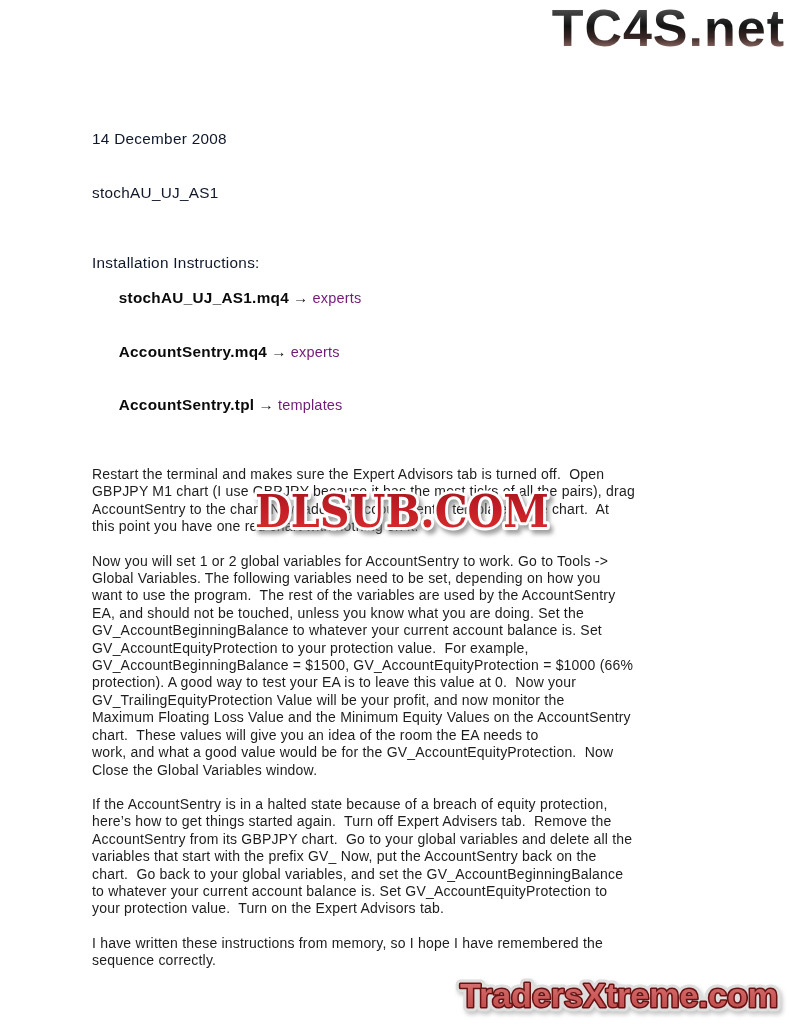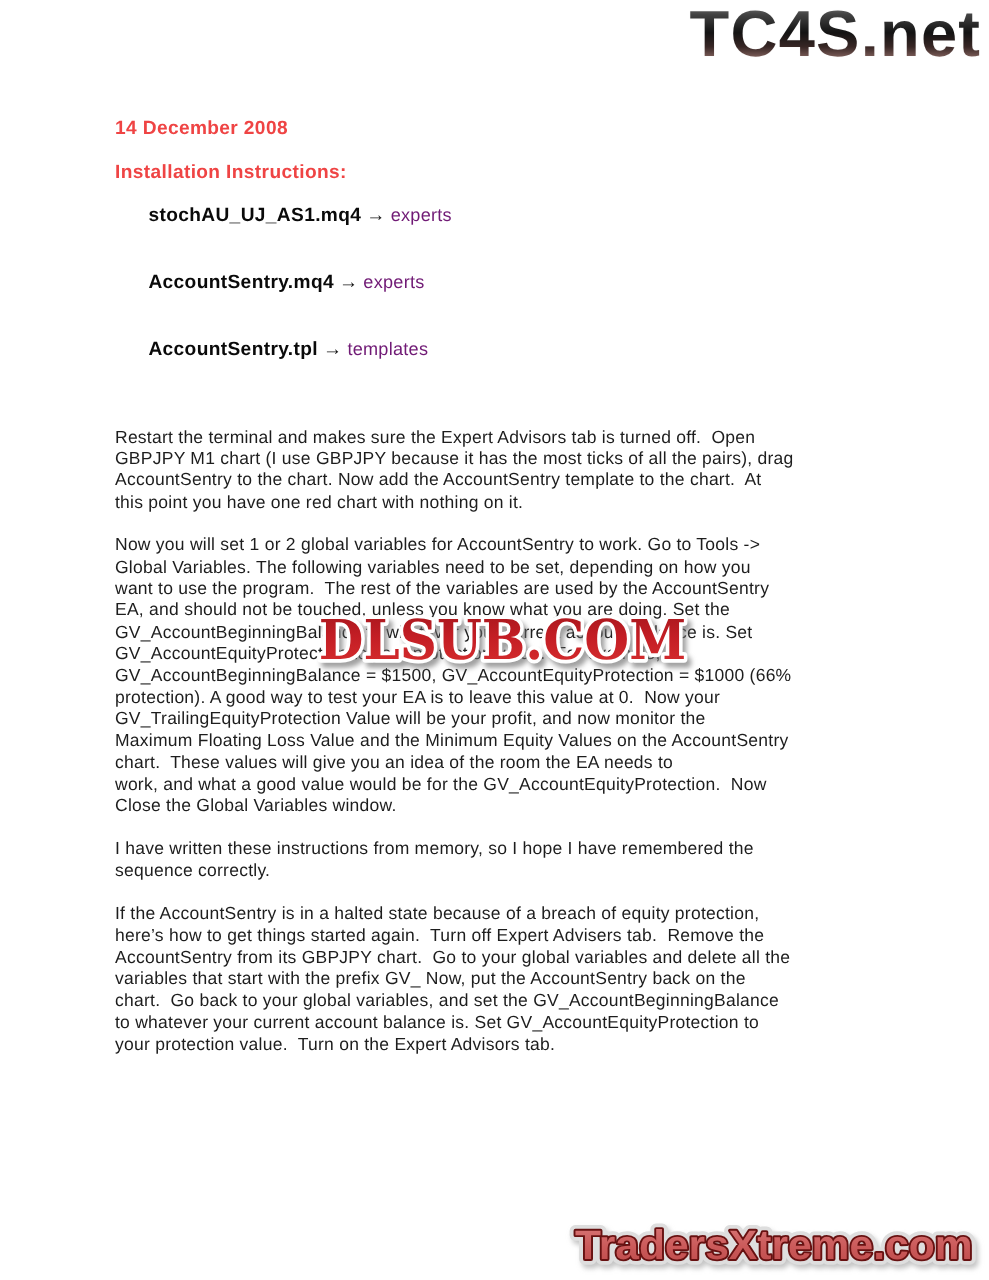--- a/index.html
+++ b/index.html
@@ -23,23 +23,24 @@
     text-shadow:0 0 1px rgba(0,0,0,0.08);
   }
 
   
   .content{
     position:absolute;left:92px;top:94px;width:616px;
     color:#1d1d1d;
     font-size:14px;line-height:17.4px;letter-spacing:0.2px;
   }
   .hline{
-    font-weight:bold;color:#ef4444;
+    font-weight:normal;color:#0f172a;
     font-size:15.3px;line-height:17.5px;letter-spacing:0.3px;
     white-space:pre-wrap;
+    margin-top:36px;
   }
   .spacer-line{height:17px;}
   .install-block{margin-bottom:34px;}
   .file-line{font-size:15.3px;line-height:17.5px;white-space:pre-wrap;}
   .file-name{font-weight:bold;color:#0a0a0a;letter-spacing:0.3px;text-align:right;}
   .arrow{font-weight:normal;color:#111;padding:0 4px;}
   .file-dest{font-weight:normal;font-size:14.5px;color:#701a75;}
   .para{
     margin:0 0 17px 0;
     white-space:pre-wrap;
@@ -70,20 +71,21 @@
   .bl-back{stroke:#dedede;stroke-width:9px;fill:#dedede;}
   .bl-front{stroke:#671111;stroke-width:3px;}
 </style>
 </head>
 <body>
 
 <div class="tc4s-logo">TC4S.net</div>
 
 <div class="content">
   <div class="hline">14 December 2008</div>
+  <div class="hline">stochAU_UJ_AS1</div>
   <div class="spacer-line"></div>
 
   <div class="install-block">
     <div class="hline">Installation Instructions:</div>
     <div class="file-line">
       <span class="file-name">stochAU_UJ_AS1.mq4</span><span class="arrow">→</span><span class="file-dest">experts</span>
     </div>
     <div class="file-line">
       <span class="file-name">AccountSentry.mq4</span><span class="arrow">→</span><span class="file-dest">experts</span>
     </div>
@@ -102,29 +104,29 @@
 EA, and should not be touched, unless you know what you are doing. Set the
 GV_AccountBeginningBalance to whatever your current account balance is. Set
 GV_AccountEquityProtection to your protection value.  For example,
 GV_AccountBeginningBalance = $1500, GV_AccountEquityProtection = $1000 (66%
 protection). A good way to test your EA is to leave this value at 0.  Now your
 GV_TrailingEquityProtection Value will be your profit, and now monitor the
 Maximum Floating Loss Value and the Minimum Equity Values on the AccountSentry
 chart.  These values will give you an idea of the room the EA needs to
 work, and what a good value would be for the GV_AccountEquityProtection.  Now
 Close the Global Variables window.</div>
-  <div class="para">I have written these instructions from memory, so I hope I have remembered the
-sequence correctly.</div>
   <div class="para">If the AccountSentry is in a halted state because of a breach of equity protection,
 here’s how to get things started again.  Turn off Expert Advisers tab.  Remove the
 AccountSentry from its GBPJPY chart.  Go to your global variables and delete all the
 variables that start with the prefix GV_ Now, put the AccountSentry back on the
 chart.  Go back to your global variables, and set the GV_AccountBeginningBalance
 to whatever your current account balance is. Set GV_AccountEquityProtection to
 your protection value.  Turn on the Expert Advisors tab.</div>
+  <div class="para">I have written these instructions from memory, so I hope I have remembered the
+sequence correctly.</div>
 </div>
 
 <svg class="watermark" viewBox="0 0 312 60" aria-hidden="true">
   <defs>
     <linearGradient id="wmGrad" x1="0" y1="0" x2="0" y2="1">
       <stop offset="0%" stop-color="#a5161c"></stop>
       <stop offset="45%" stop-color="#c41e25"></stop>
       <stop offset="100%" stop-color="#d9302f"></stop>
     </linearGradient>
   </defs>

